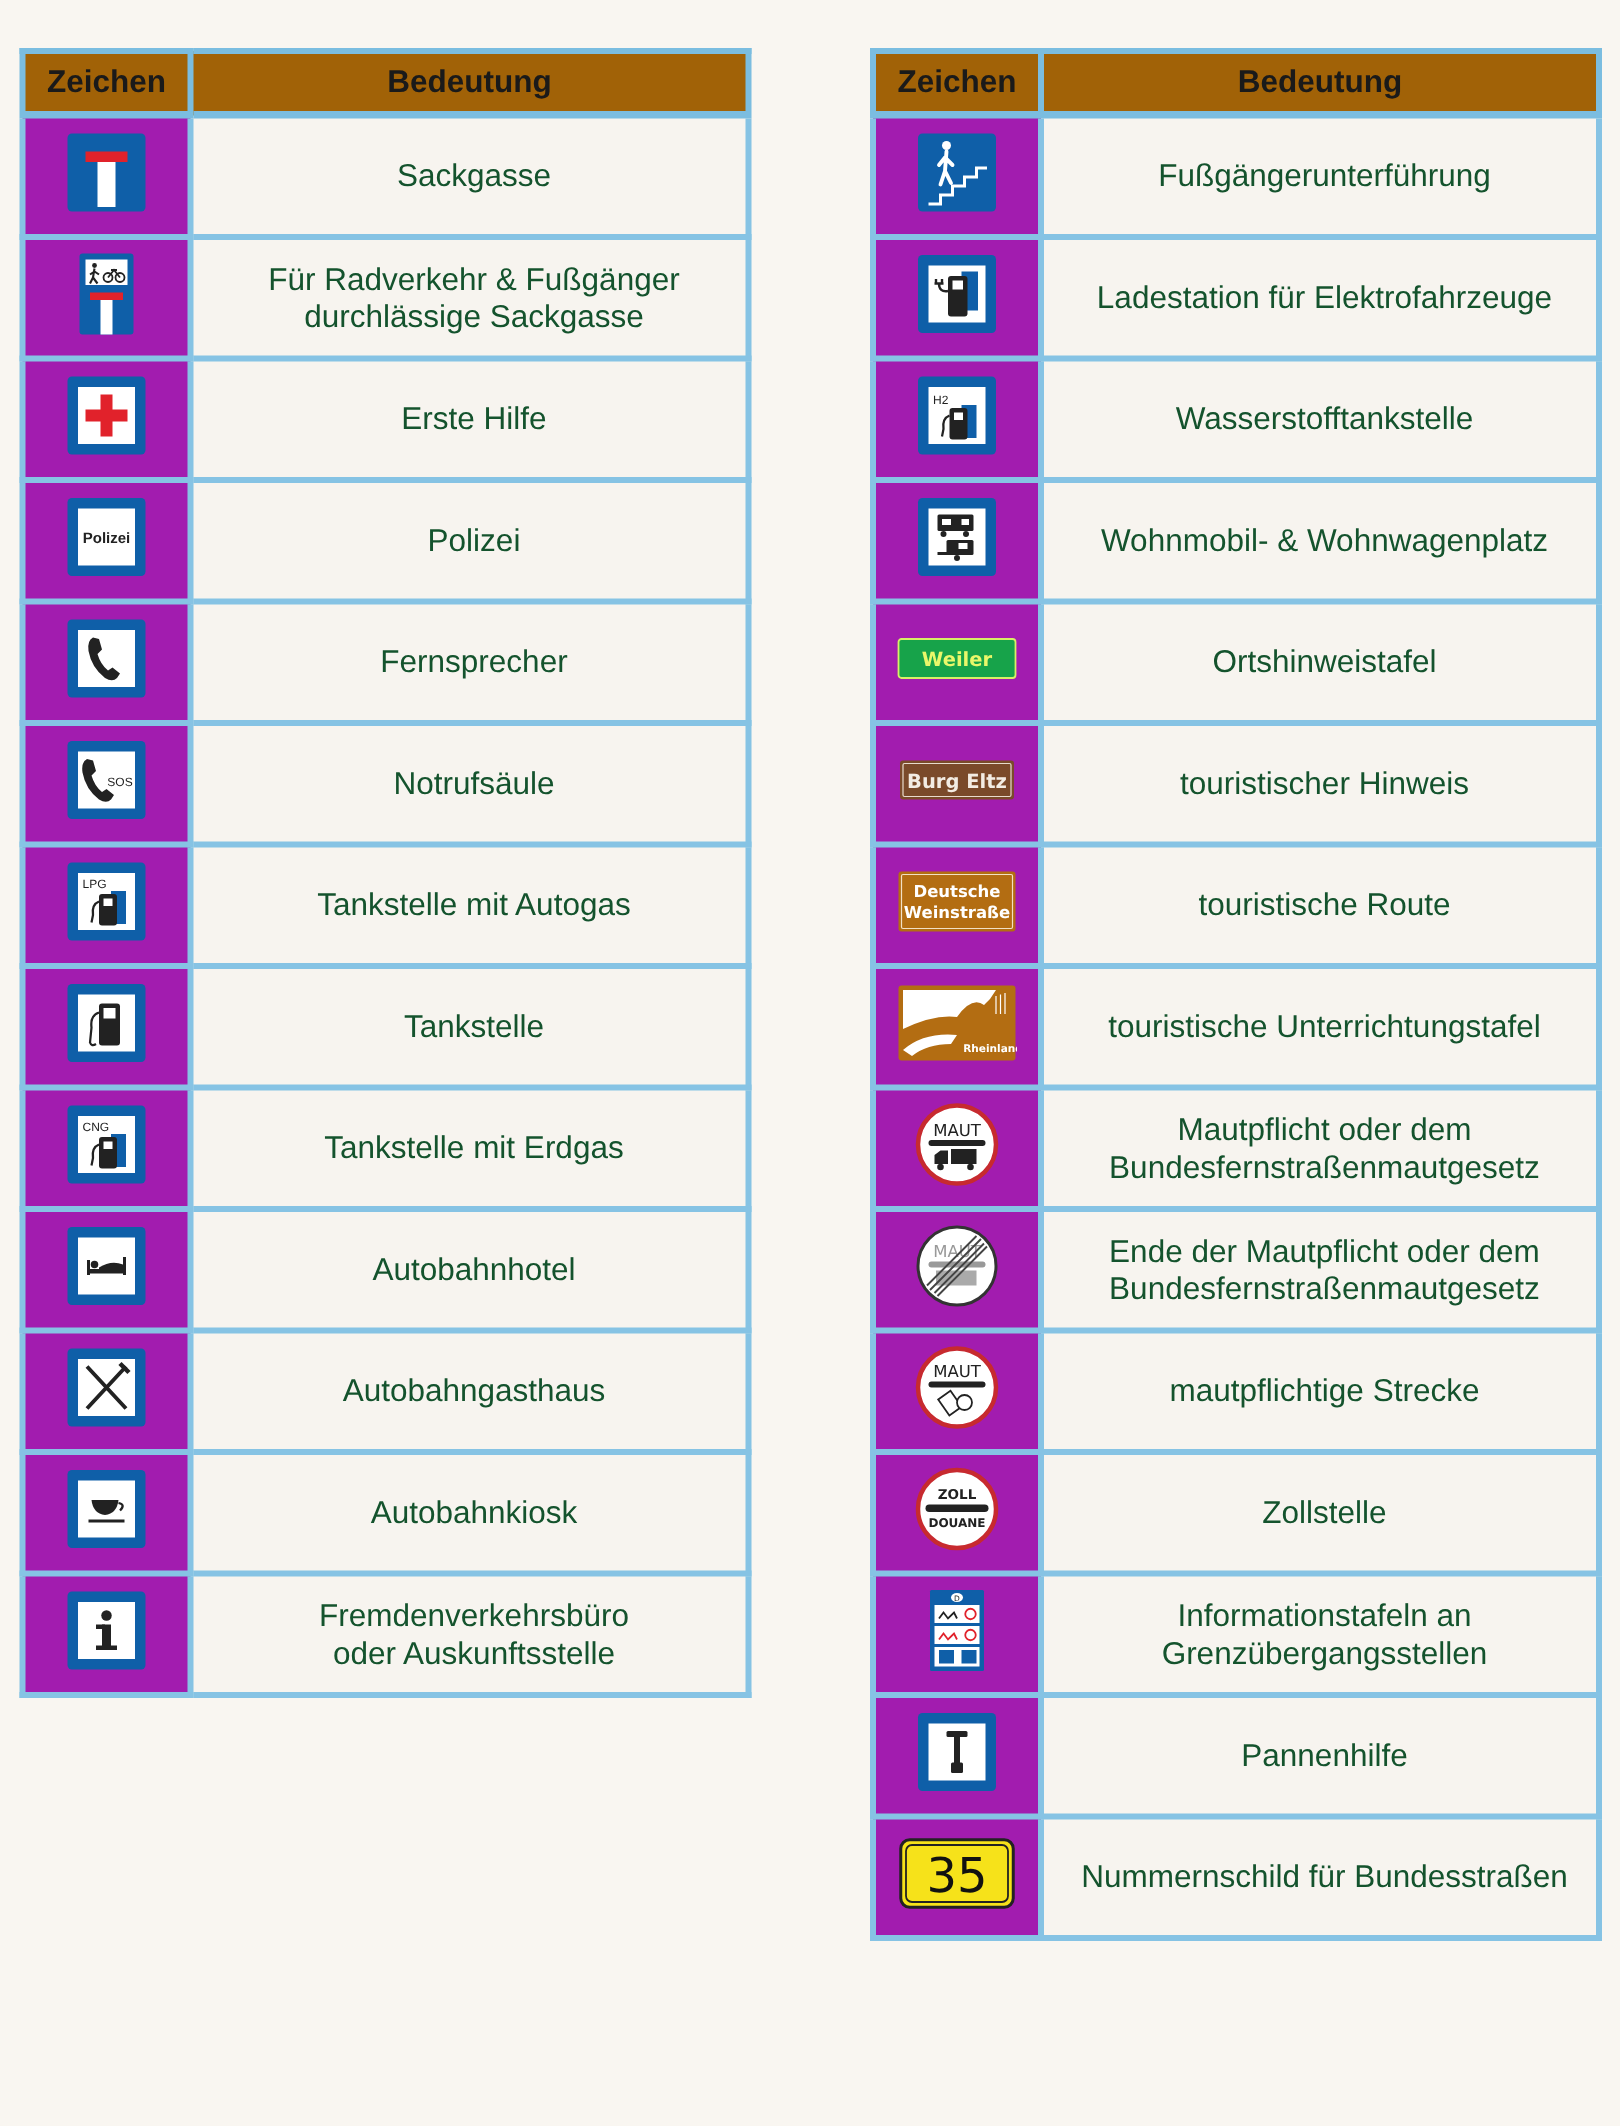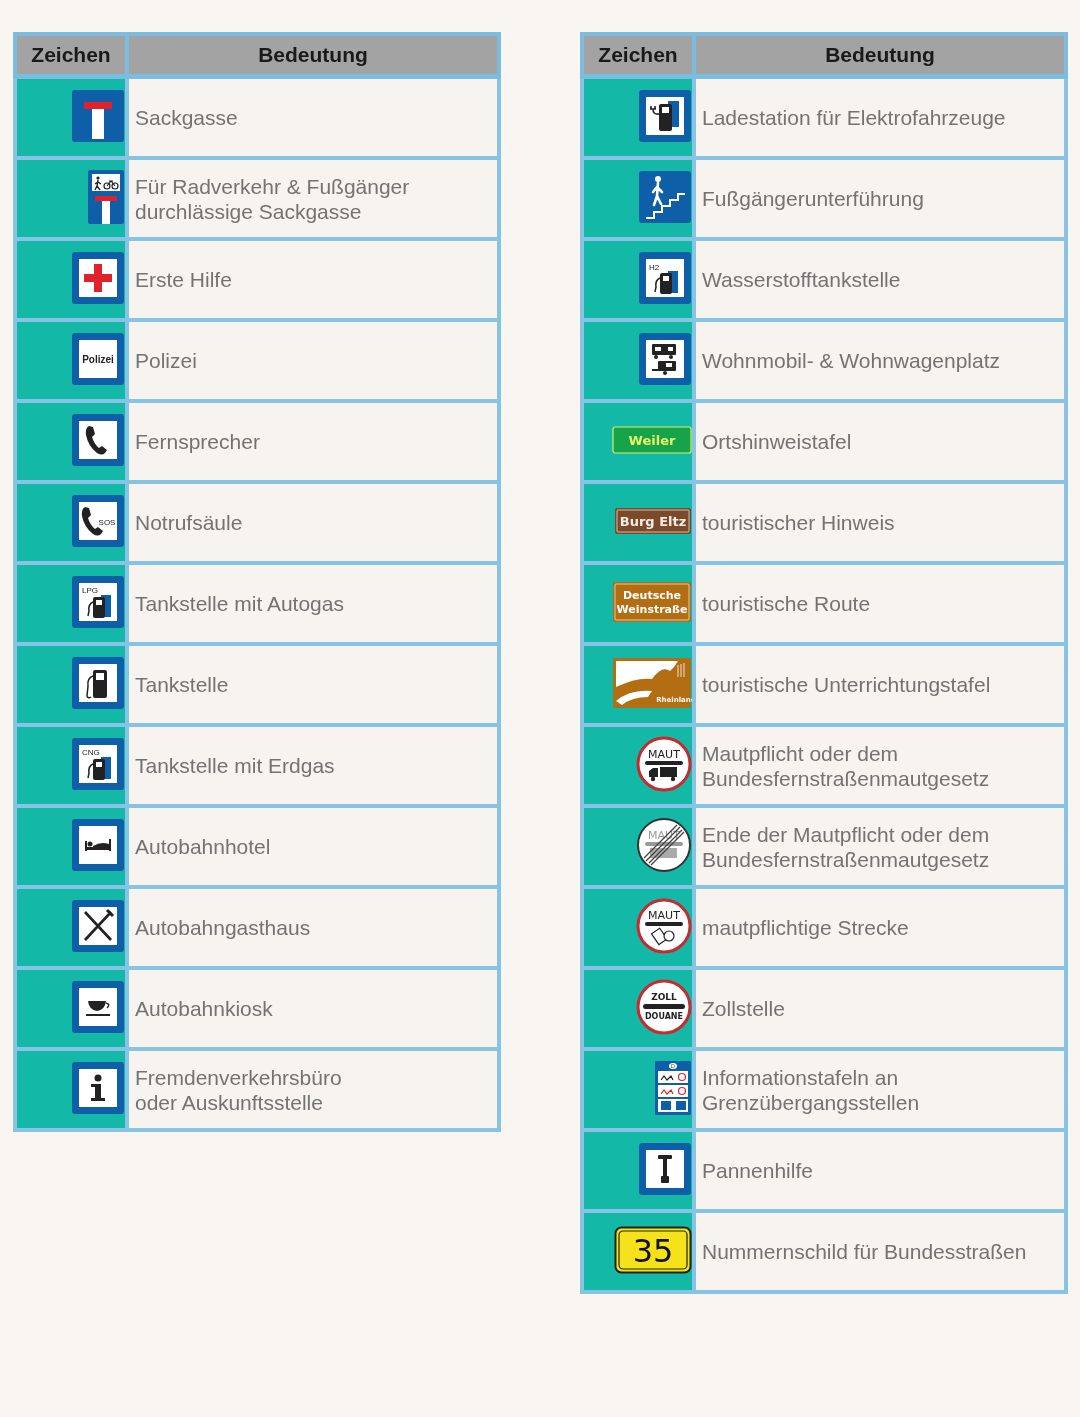--- a/index.html
+++ b/index.html
@@ -1,24 +1,24 @@
 <!DOCTYPE html>
 <html><head>
 <meta charset="utf-8">
 <style>
   html, body { margin:0; padding:0; }
   body { width:1080px; height:1417px; background:#f9f6f1; font-family:"Liberation Sans", sans-serif; position:relative; overflow:hidden; }
   .tbl { position:absolute; top:32px; width:488px; border-collapse:collapse; background:#f7f4ef; }
   .tbl.left { left:13px; }
   .tbl.right { left:580px; }
-  .tbl th { background:#a3a3a3; color:#1a1a1a; font-weight:bold; font-size:21px; height:38px; padding:0; border:4px solid #7bbde0; border-bottom-width:5px; }
+  .tbl th { background:#a16207; color:#1a1a1a; font-weight:bold; font-size:21px; height:38px; padding:0; border:4px solid #7bbde0; border-bottom-width:5px; }
   .tbl th.c1 { width:108px; }
   .tbl td { border:4px solid #86c3e4; height:77px; padding:0; }
-  .tbl td.icon { background:#14b8a6; text-align:right; vertical-align:middle; width:108px; }
-  .tbl td.text { font-size:21px; color:#737373; padding-left:6px; line-height:25px; vertical-align:middle; }
+  .tbl td.icon { background:#a21caf; text-align:center; vertical-align:middle; width:108px; }
+  .tbl td.text { font-size:21px; color:#14532d; padding-left:6px; line-height:25px; vertical-align:middle;text-align:center; }
   .sign { display:inline-block; vertical-align:middle; }
 </style>
 </head>
 <body>
 
 <table class="tbl left">
   <thead>
     <tr>
       <th class="c1">Zeichen</th>
       <th>Bedeutung</th>
@@ -192,39 +192,39 @@
   <thead>
     <tr>
       <th class="c1">Zeichen</th>
       <th>Bedeutung</th>
     </tr>
   </thead>
   <tbody id="tbody-1">
       <tr>
         <td class="icon"><span class="sign"><svg width="54" height="54" viewBox="0 0 54 54">
               <rect x="1" y="1" width="52" height="52" rx="3" fill="#0f5fa8"></rect>
+              <circle cx="20" cy="9" r="3" fill="#fff"></circle>
+              <path d="M20 13 L19 26 M19 17 L15 22 M19 17 L24 22 M19 26 L16 35 M19 26 L23 34" stroke="#fff" stroke-width="2.6" fill="none" stroke-linecap="round"></path>
+              <path d="M8 48 L16 48 L16 42 L24 42 L24 36 L32 36 L32 30 L40 30 L40 24 L47 24" stroke="#fff" stroke-width="2" fill="none"></path>
+            </svg></span></td>
+        <td class="text">
+          <div>Fußgängerunterführung</div>
+        </td>
+      </tr>
+      <tr>
+        <td class="icon"><span class="sign"><svg width="54" height="54" viewBox="0 0 54 54">
+              <rect x="1" y="1" width="52" height="52" rx="3" fill="#0f5fa8"></rect>
               <rect x="8" y="8" width="38" height="38" fill="#fff"></rect>
               <rect x="30" y="12" width="11" height="26" fill="#0f5fa8"></rect>
               <rect x="21" y="15" width="13" height="27" rx="2" fill="#222"></rect>
               <rect x="24" y="18" width="7" height="6" fill="#fff"></rect>
               <path d="M21 25 Q15 26 15 20 M13 17 L13 20 M17 17 L17 20 M12 20 L18 20" stroke="#222" stroke-width="1.6" fill="none"></path>
             </svg></span></td>
         <td class="text">
           <div>Ladestation für Elektrofahrzeuge</div>
-        </td>
-      </tr>
-      <tr>
-        <td class="icon"><span class="sign"><svg width="54" height="54" viewBox="0 0 54 54">
-              <rect x="1" y="1" width="52" height="52" rx="3" fill="#0f5fa8"></rect>
-              <circle cx="20" cy="9" r="3" fill="#fff"></circle>
-              <path d="M20 13 L19 26 M19 17 L15 22 M19 17 L24 22 M19 26 L16 35 M19 26 L23 34" stroke="#fff" stroke-width="2.6" fill="none" stroke-linecap="round"></path>
-              <path d="M8 48 L16 48 L16 42 L24 42 L24 36 L32 36 L32 30 L40 30 L40 24 L47 24" stroke="#fff" stroke-width="2" fill="none"></path>
-            </svg></span></td>
-        <td class="text">
-          <div>Fußgängerunterführung</div>
         </td>
       </tr>
       <tr>
         <td class="icon"><span class="sign"><svg width="54" height="54" viewBox="0 0 54 54">
               <rect x="1" y="1" width="52" height="52" rx="3" fill="#0f5fa8"></rect>
               <rect x="8" y="8" width="38" height="38" fill="#fff"></rect>
               <text x="11" y="19" font-size="8" font-family="Liberation Sans, sans-serif" fill="#222">H2</text>
               <rect x="30" y="20" width="10" height="22" fill="#0f5fa8"></rect>
               <rect x="22" y="22" width="12" height="21" rx="2" fill="#222"></rect>
               <rect x="25" y="25" width="6" height="5" fill="#fff"></rect>

